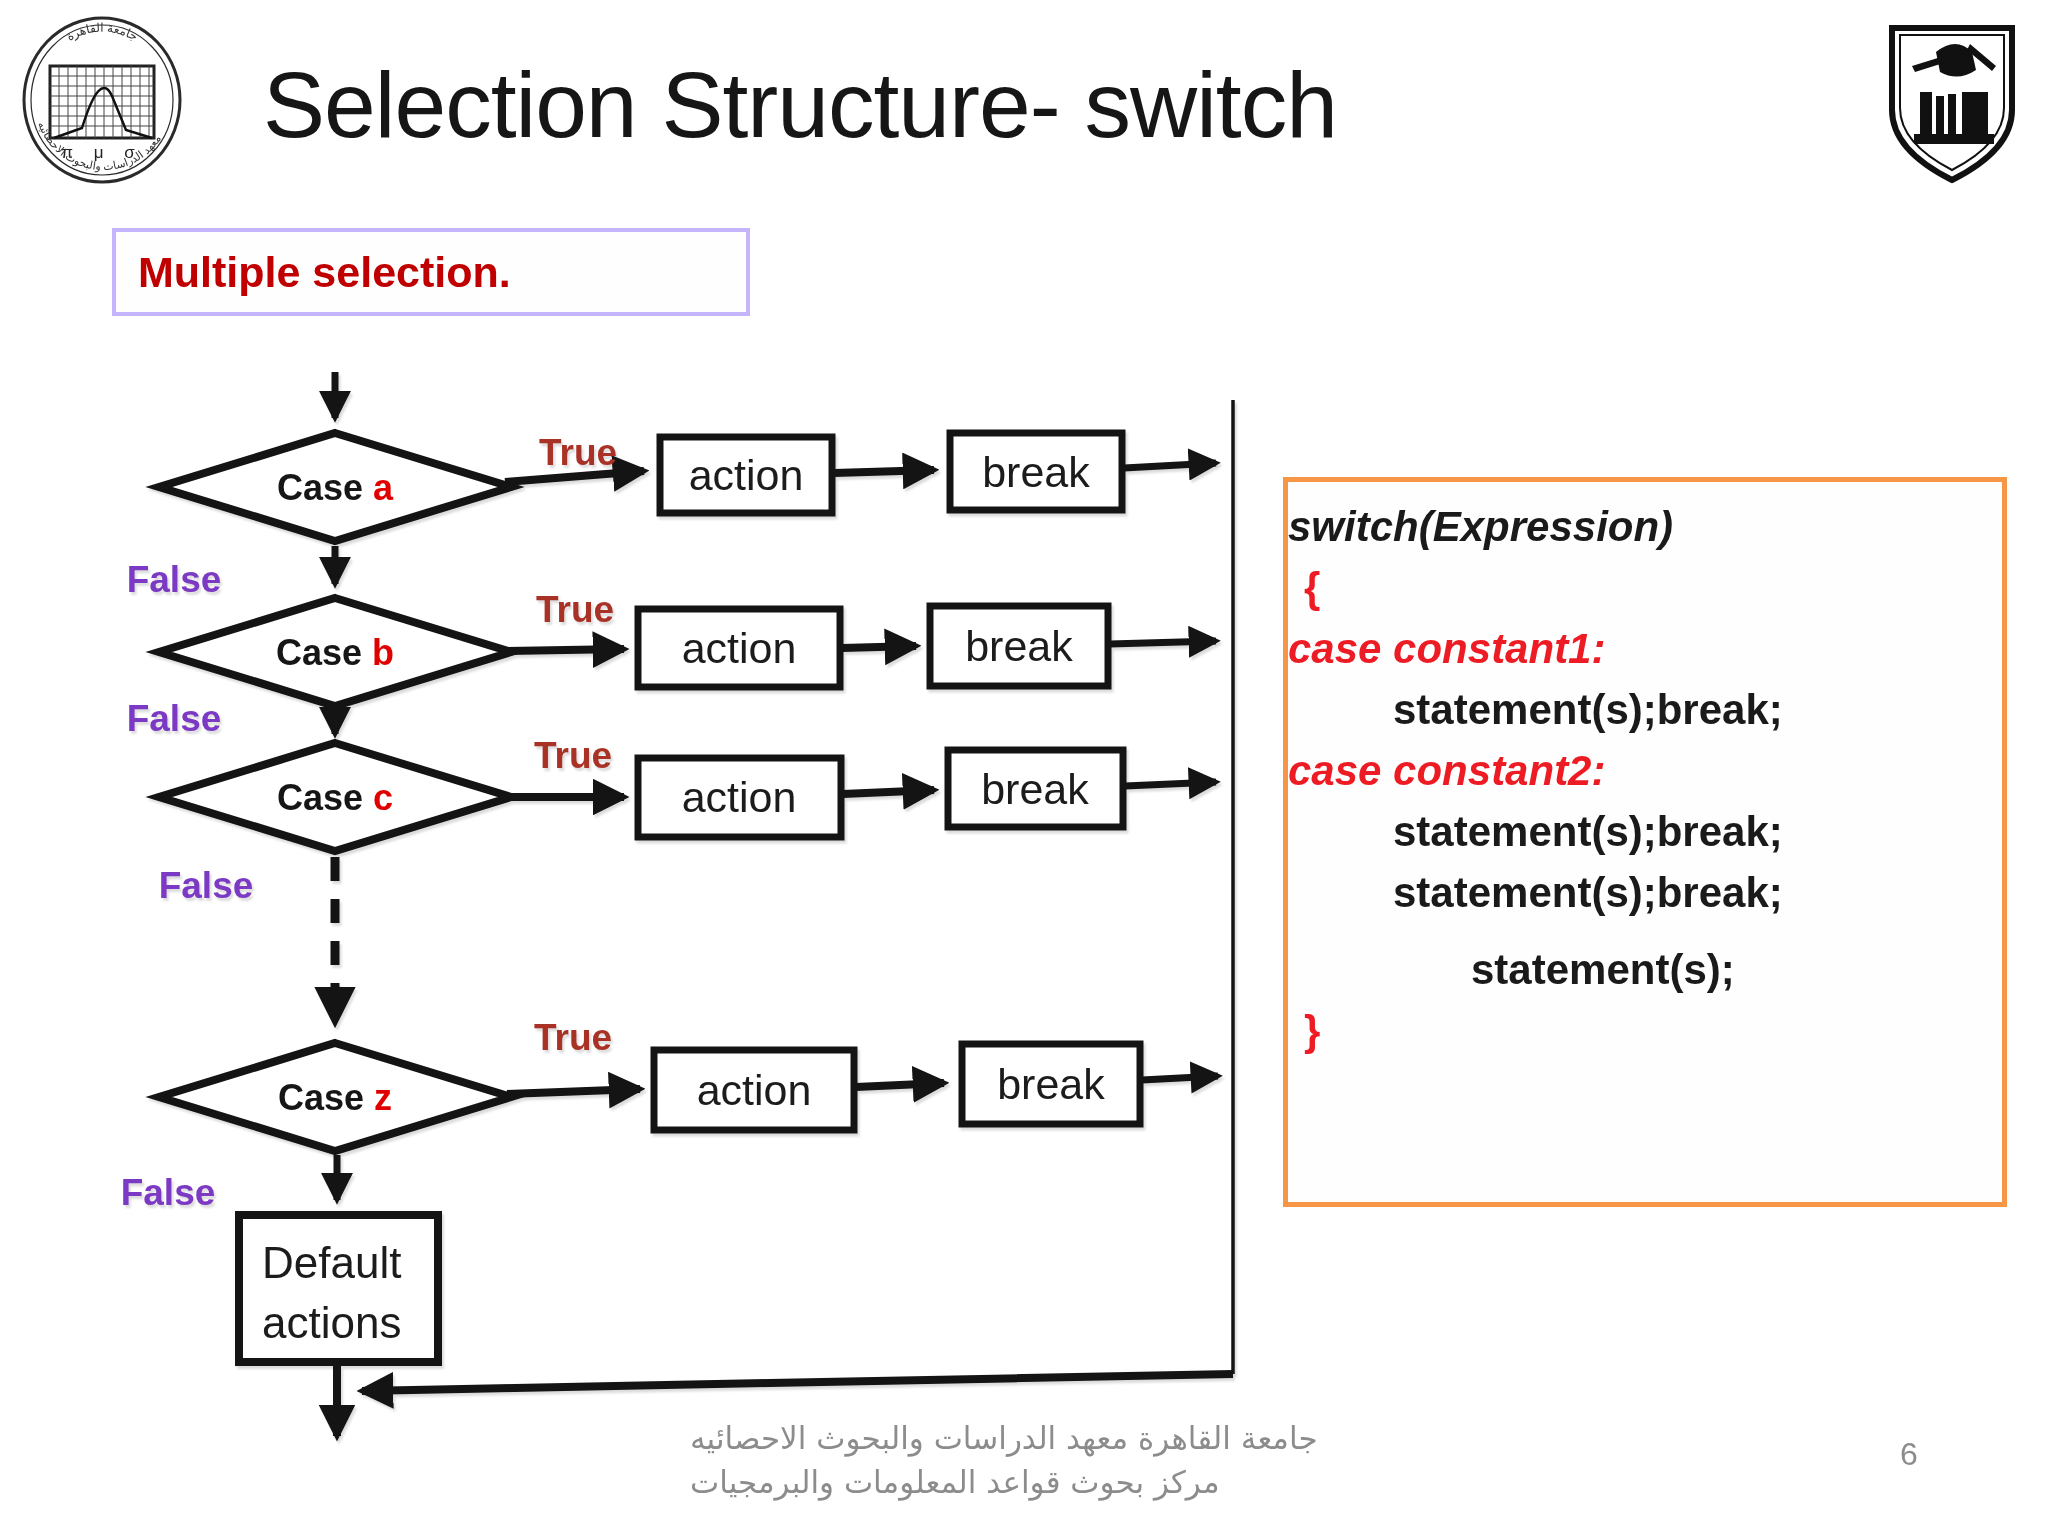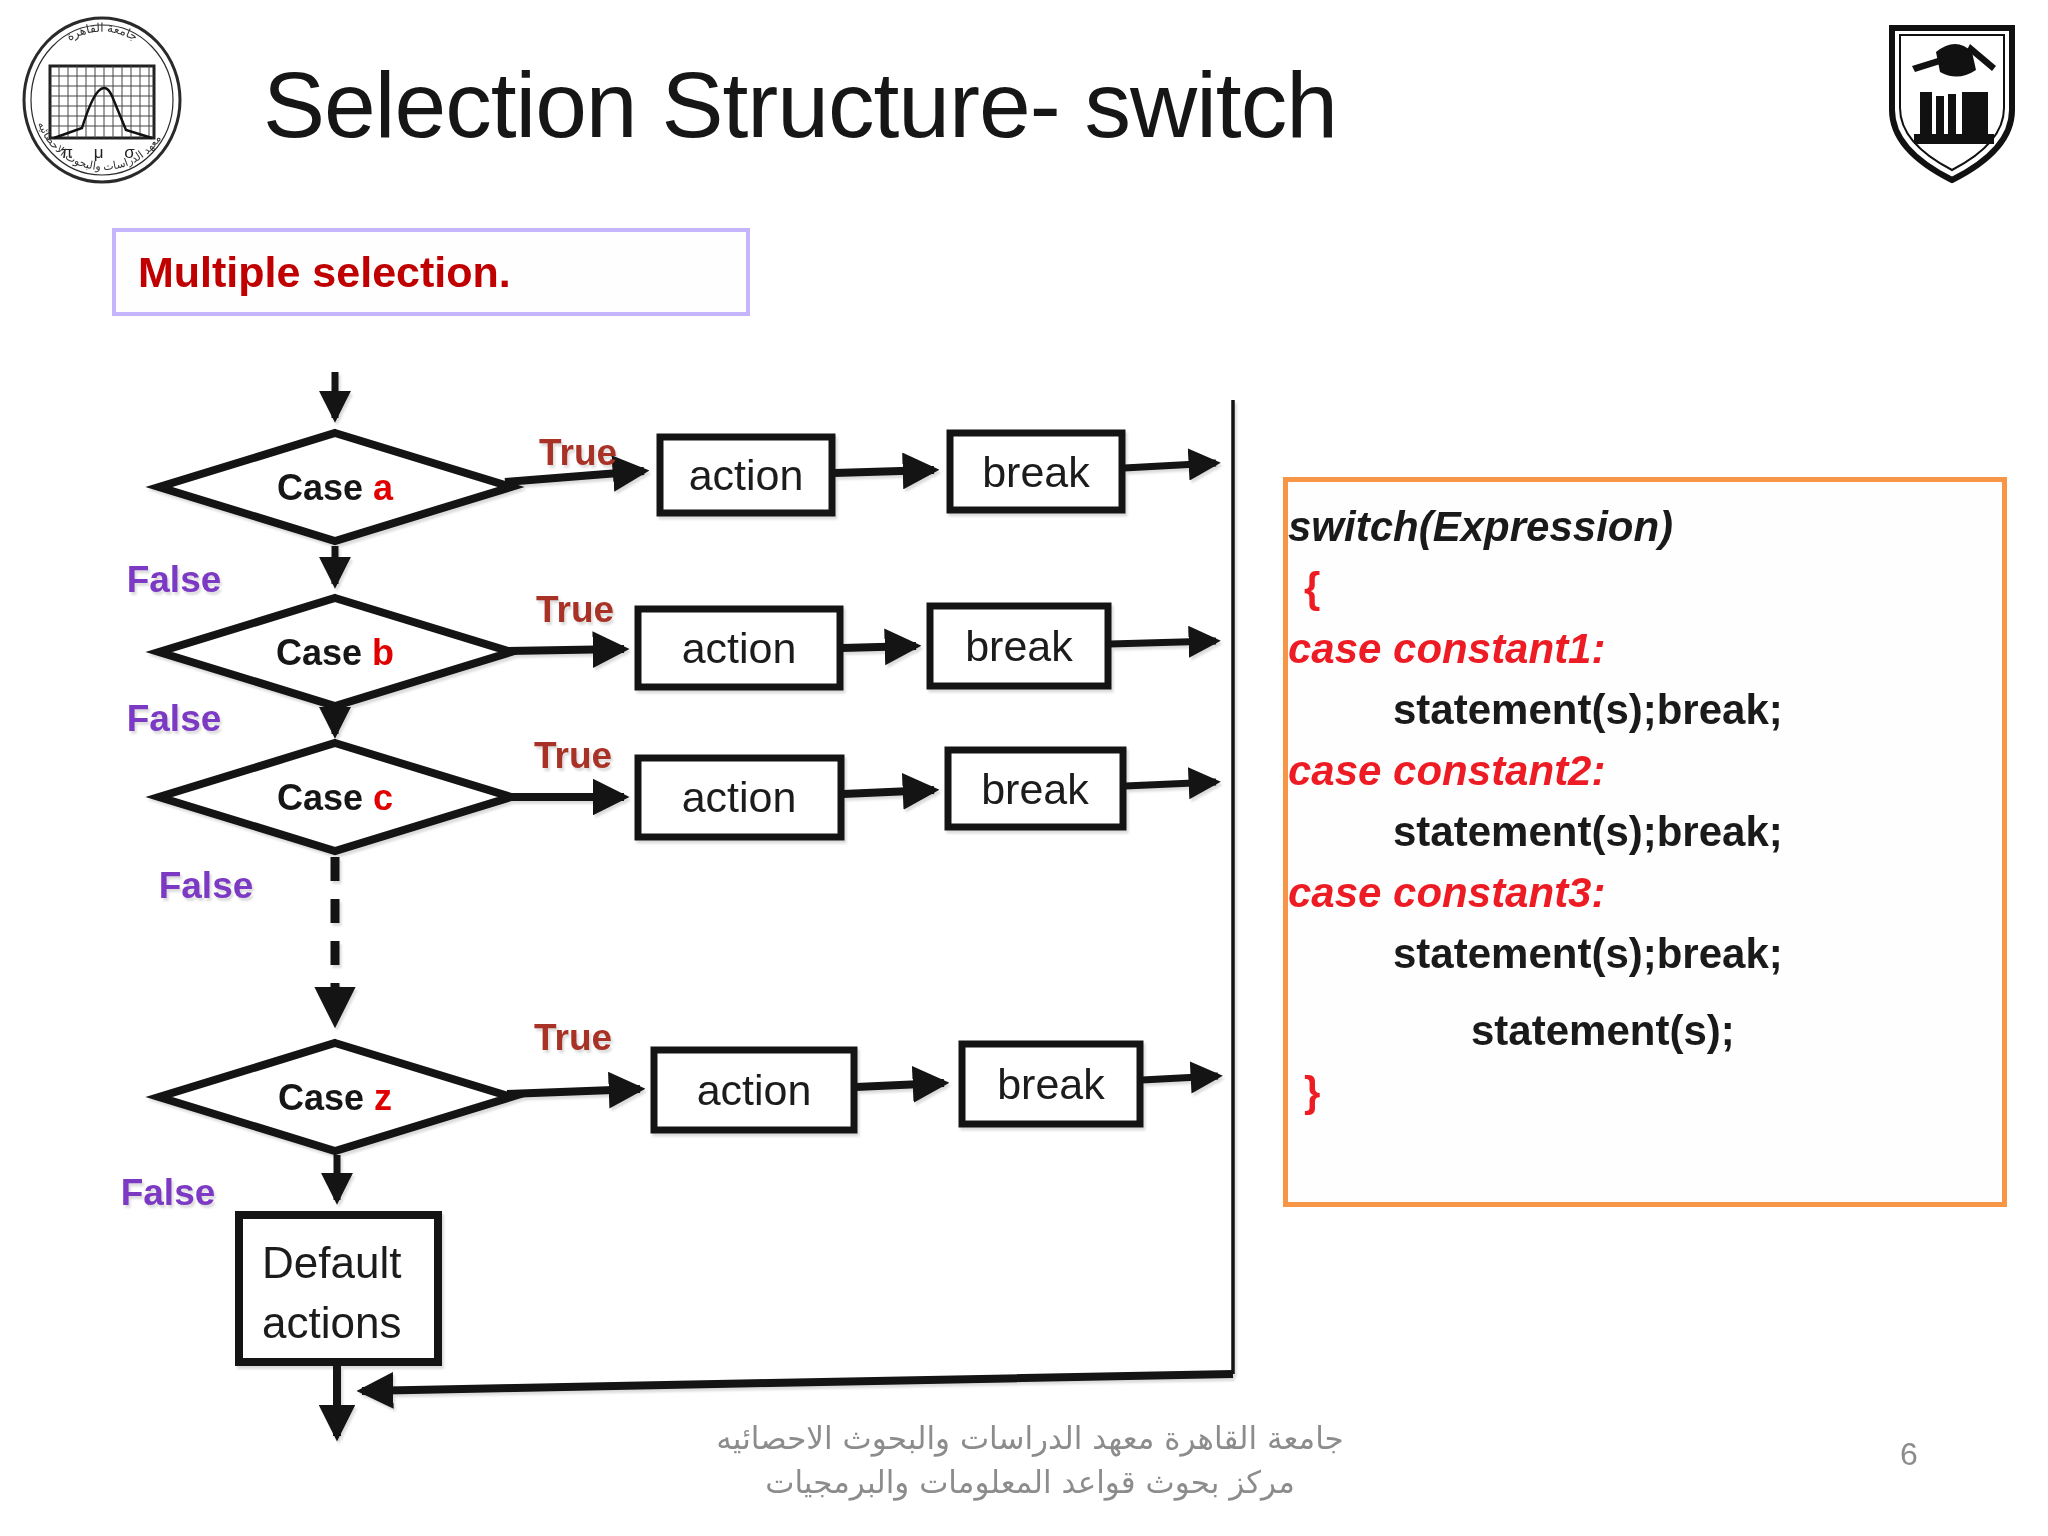--- a/index.html
+++ b/index.html
@@ -38,21 +38,21 @@
   .code-line{
     font-size:42px;font-weight:700;line-height:61px;color:#1a1a1a;
     white-space:pre;font-family:"Liberation Sans",sans-serif;
   }
   .c-red{color:#ED1C24;}
   .ind0{padding-left:16px;}
   .ind1{font-style:italic;}
   .ind2{padding-left:105px;}
   .ind3{padding-left:183px;margin-top:16px;}
   .footer{
-    position:absolute;left:690px;top:1416px;width:680px;text-align:center;
+    position:absolute;left:690px;top:1416px;width:680px;text-align:left;
     color:#8C8C8C;font-size:31px;line-height:1.42;
     font-family:"DejaVu Sans",sans-serif;
   }
   .page-num{
     position:absolute;left:1900px;top:1436px;color:#8C8C8C;font-size:32px;
   }
   .logo-left{position:absolute;left:12px;top:8px;}
   .logo-right{position:absolute;left:1884px;top:22px;}
 </style>
 </head>
@@ -186,21 +186,20 @@
     <text class="default-lbl" x="262" y="1338">actions</text>
   </svg>
 
   <div class="code-box">
     <div class="code-line ind1">switch(Expression)</div>
     <div class="code-line ind0 c-red">{</div>
     <div class="code-line ind1 c-red">case constant1:</div>
     <div class="code-line ind2">statement(s);break;</div>
     <div class="code-line ind1 c-red">case constant2:</div>
     <div class="code-line ind2">statement(s);break;</div>
-    <div class="code-line ind1 c-red">case constant3:</div>
     <div class="code-line ind2">statement(s);break;</div>
     <div class="code-line ind3">statement(s);</div>
     <div class="code-line ind0 c-red">}</div>
   </div>
 
   <div class="footer" dir="rtl">
     <div>جامعة القاهرة معهد الدراسات والبحوث الاحصائيه</div>
     <div>مركز بحوث قواعد المعلومات والبرمجيات</div>
   </div>
   <div class="page-num">6</div>

